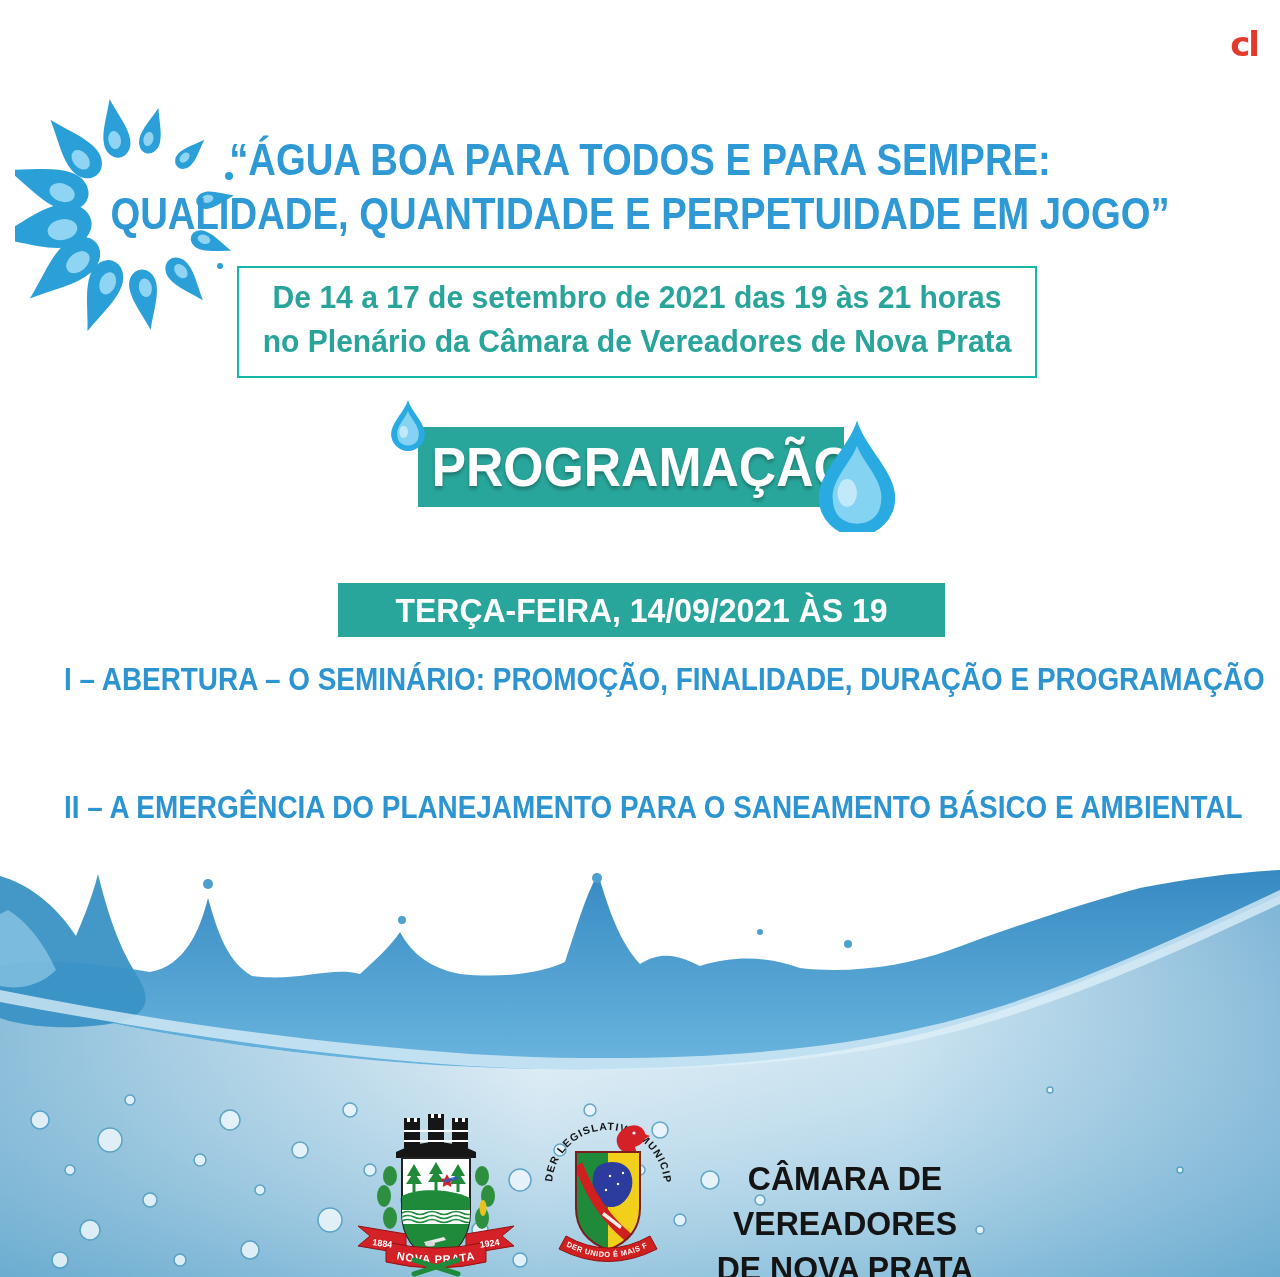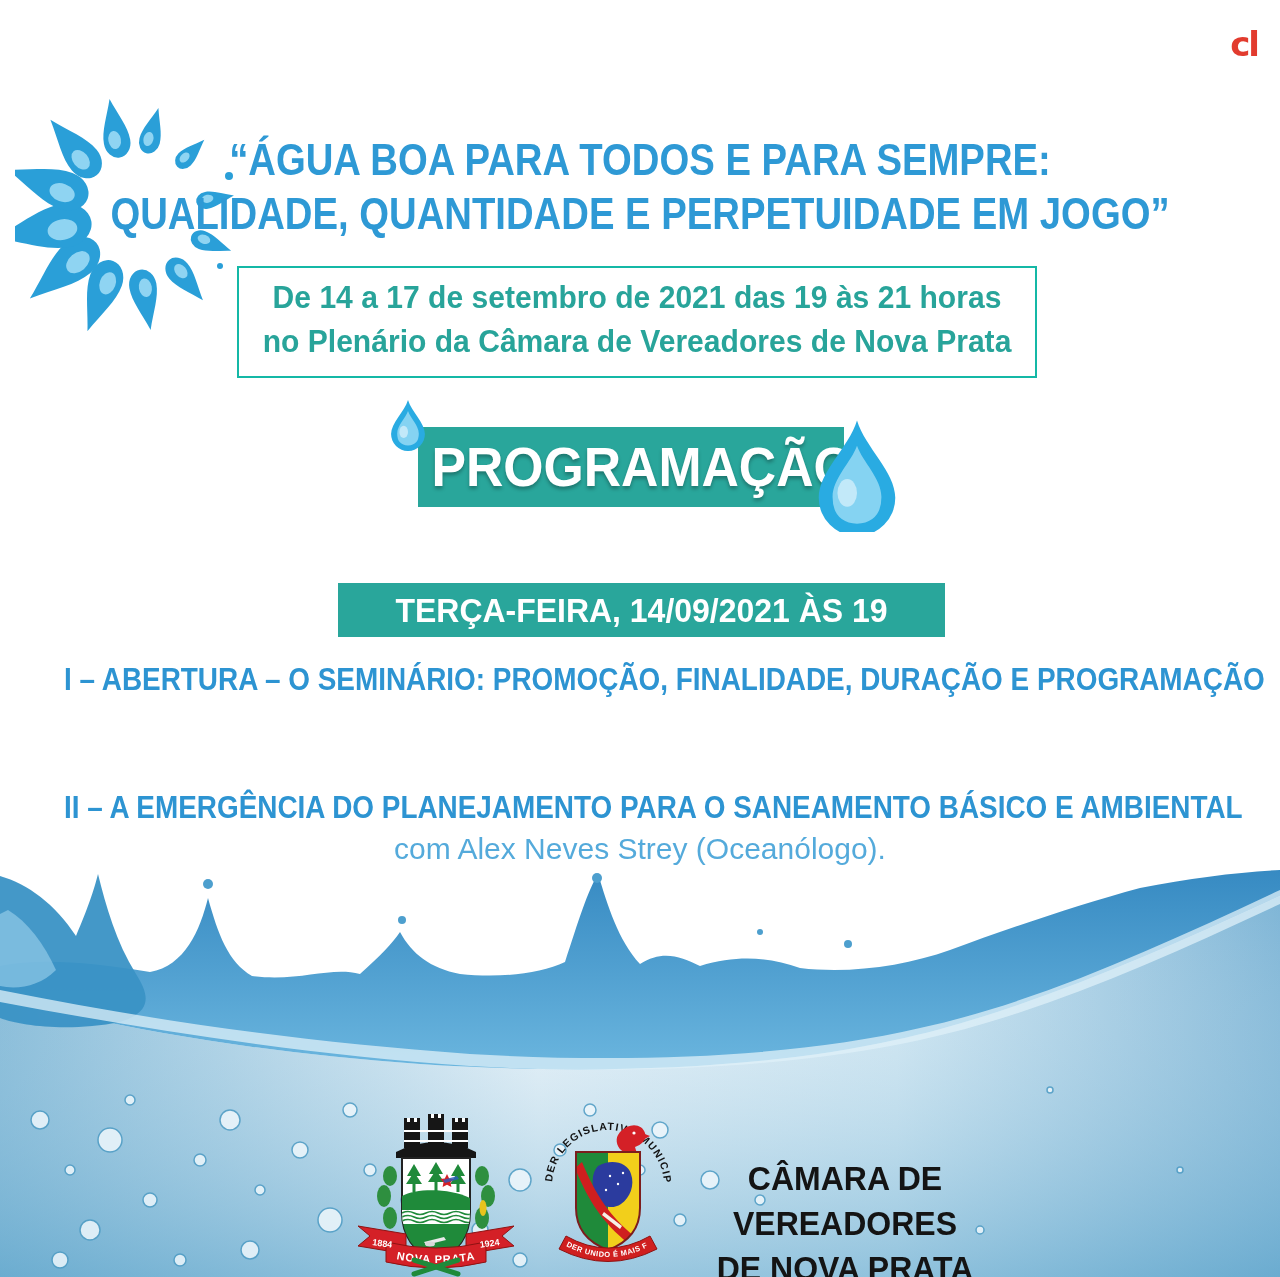--- a/index.html
+++ b/index.html
@@ -105,21 +105,20 @@
   <svg class="abs drop-big" width="90" height="114" viewBox="0 0 100 140">
       <use href="#dropShape"></use>
     </svg>
 
   <div class="abs banner terca-banner">
     <span>TERÇA-FEIRA, 14/09/2021 ÀS 19 HORAS</span>
   </div>
 
   <div class="abs center item i1 cond">I – ABERTURA – O SEMINÁRIO: PROMOÇÃO, FINALIDADE, DURAÇÃO E PROGRAMAÇÃO</div>
   <div class="abs center item i2 cond">II – A EMERGÊNCIA DO PLANEJAMENTO PARA O SANEAMENTO BÁSICO E AMBIENTAL</div>
-  <div class="abs center speaker">com Alex Neves Strey (Oceanólogo).</div>
 
   <svg class="abs water" width="1280" height="407" viewBox="0 0 1280 407" preserveAspectRatio="none">
     <defs>
       <linearGradient id="ug" x1="0" y1="0" x2="1" y2="0">
         <stop offset="0" stop-color="#7fb7d6"></stop>
         <stop offset="0.42" stop-color="#e9f3f9"></stop>
         <stop offset="0.7" stop-color="#cfe6f2"></stop>
         <stop offset="1" stop-color="#7eb5d6"></stop>
       </linearGradient>
       <linearGradient id="ugv" x1="0" y1="0" x2="0" y2="1">

